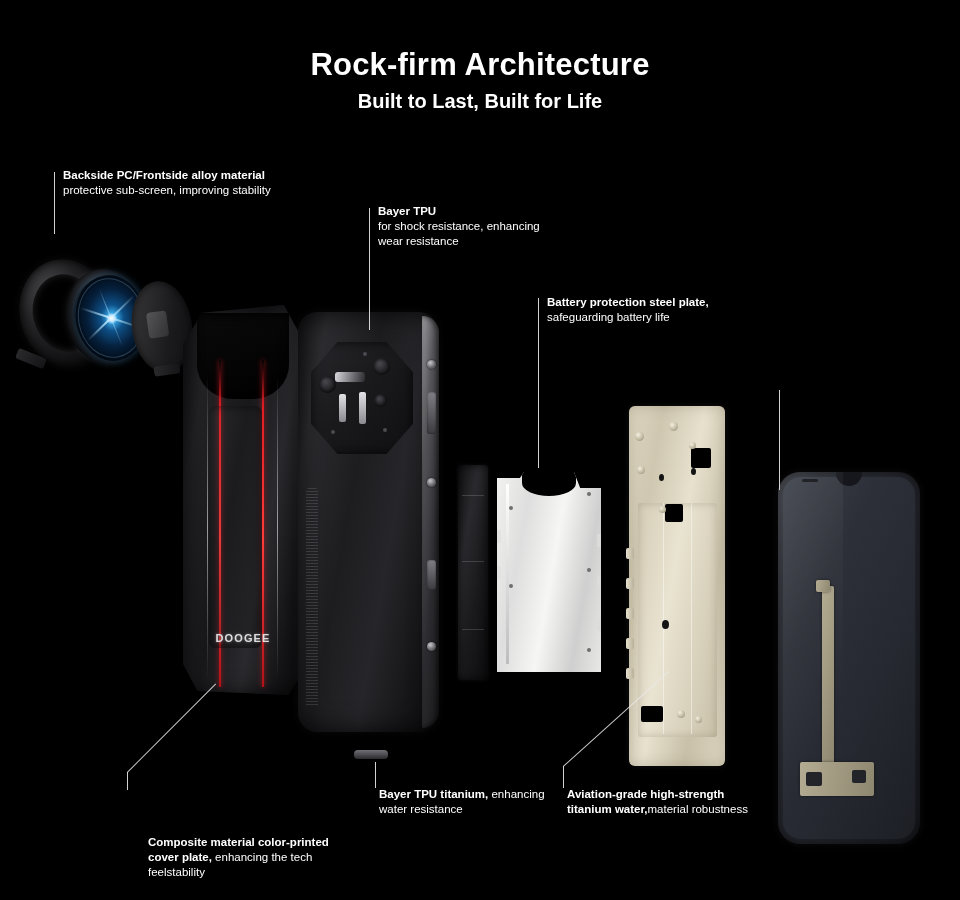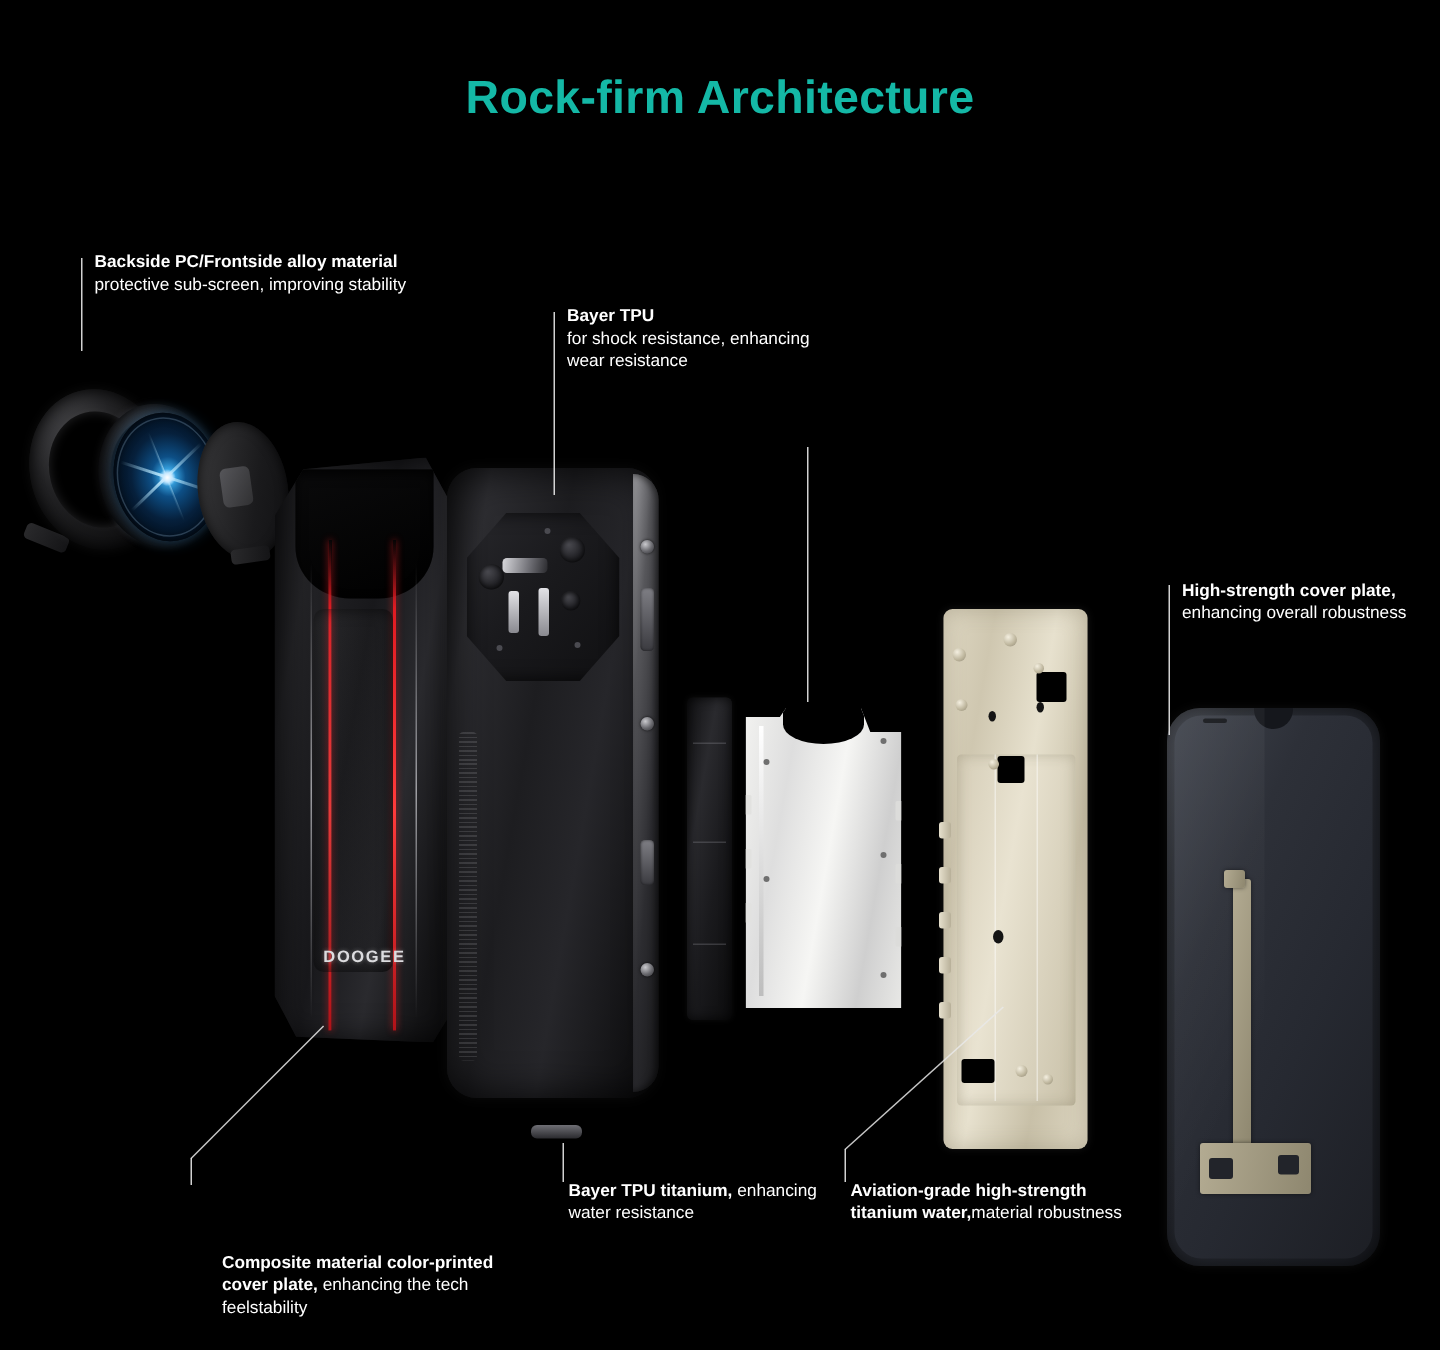--- a/index.html
+++ b/index.html
@@ -1,21 +1,21 @@
 <!DOCTYPE html>
 <html><head>
 <meta charset="utf-8">
 <style>
   html,body{margin:0;padding:0;background:#000;}
   body{width:960px;height:900px;overflow:hidden;font-family:"Liberation Sans",sans-serif;color:#fff;}
   #stage{position:relative;width:960px;height:900px;background:#000;overflow:hidden;}
 
   
   .title-wrap{position:absolute;left:0;top:48px;width:960px;text-align:center;}
-  .title{font-size:31px;font-weight:bold;letter-spacing:.2px;line-height:1.12;color:#14b8a6;}
+  .title{font-size:31px;font-weight:bold;letter-spacing:.2px;line-height:1.12;color:#ffffff;}
   .subtitle{font-size:20px;font-weight:bold;margin-top:7px;color:#fff;}
 
   
   .anno{position:absolute;font-size:11.5px;line-height:1.32;color:#fff;}
   .anno b{font-weight:bold;}
   .anno span{font-weight:normal;}
   .anno.right{text-align:left;}
 
   
   .lead-v{position:absolute;width:1px;background:#e9e9e9;opacity:.9;}
@@ -152,20 +152,21 @@
   .display .sheen{position:absolute;left:0;top:0;width:46%;height:100%;
     background:linear-gradient(115deg,rgba(255,255,255,.07),rgba(255,255,255,0) 70%);}
 </style>
 </head>
 <body>
 
 <div id="stage">
 
   <div class="title-wrap">
     <div class="title">Rock-firm Architecture</div>
+    <div class="subtitle">Built to Last, Built for Life</div>
   </div>
 
   <div class="part" style="left:14px;top:245px;width:185px;height:150px;">
     <div class="watch-strap" style="left:2px;top:108px;width:30px;height:11px;transform:rotate(22deg);"></div>
     <div class="watch-ring" style="left:6px;top:14px;"></div>
     <div class="watch-bezel" style="left:52px;top:24px;"></div>
     <div class="watch-face" style="left:62px;top:30px;">
       <div class="rim"></div>
       <div class="beam"></div>
       <div class="beam beam2"></div>
@@ -293,24 +294,25 @@
 
   <div class="anno" style="left:63px;top:168px;width:240px;">
     <b>Backside PC/Frontside alloy material</b><span> protective sub-screen, improving stability</span>
   </div>
 
   <div class="anno" style="left:378px;top:204px;width:175px;">
     <b>Bayer TPU</b><br>
     <span>for shock resistance, enhancing wear resistance</span>
   </div>
 
-
-  <div class="anno right" style="left:788px;top:387px;width:162px;">
-    <b>High-strength cover plate,</b><span> enhancing overall robustness</span>
-  </div>
+  <div class="anno" style="left:547px;top:295px;width:190px;">
+    <b>Battery protection steel plate,</b><br>
+    <span>safeguarding battery life</span>
+  </div>
+
 
   <div class="anno" style="left:148px;top:787px;width:190px;margin-top:48px;">
     <b>Composite material color-printed cover plate,</b><span> enhancing the tech feelstability</span>
   </div>
 
   <div class="anno" style="left:379px;top:787px;width:170px;">
     <b>Bayer TPU titanium,</b><span> enhancing water resistance</span>
   </div>
 
   <div class="anno" style="left:567px;top:787px;width:200px;">

